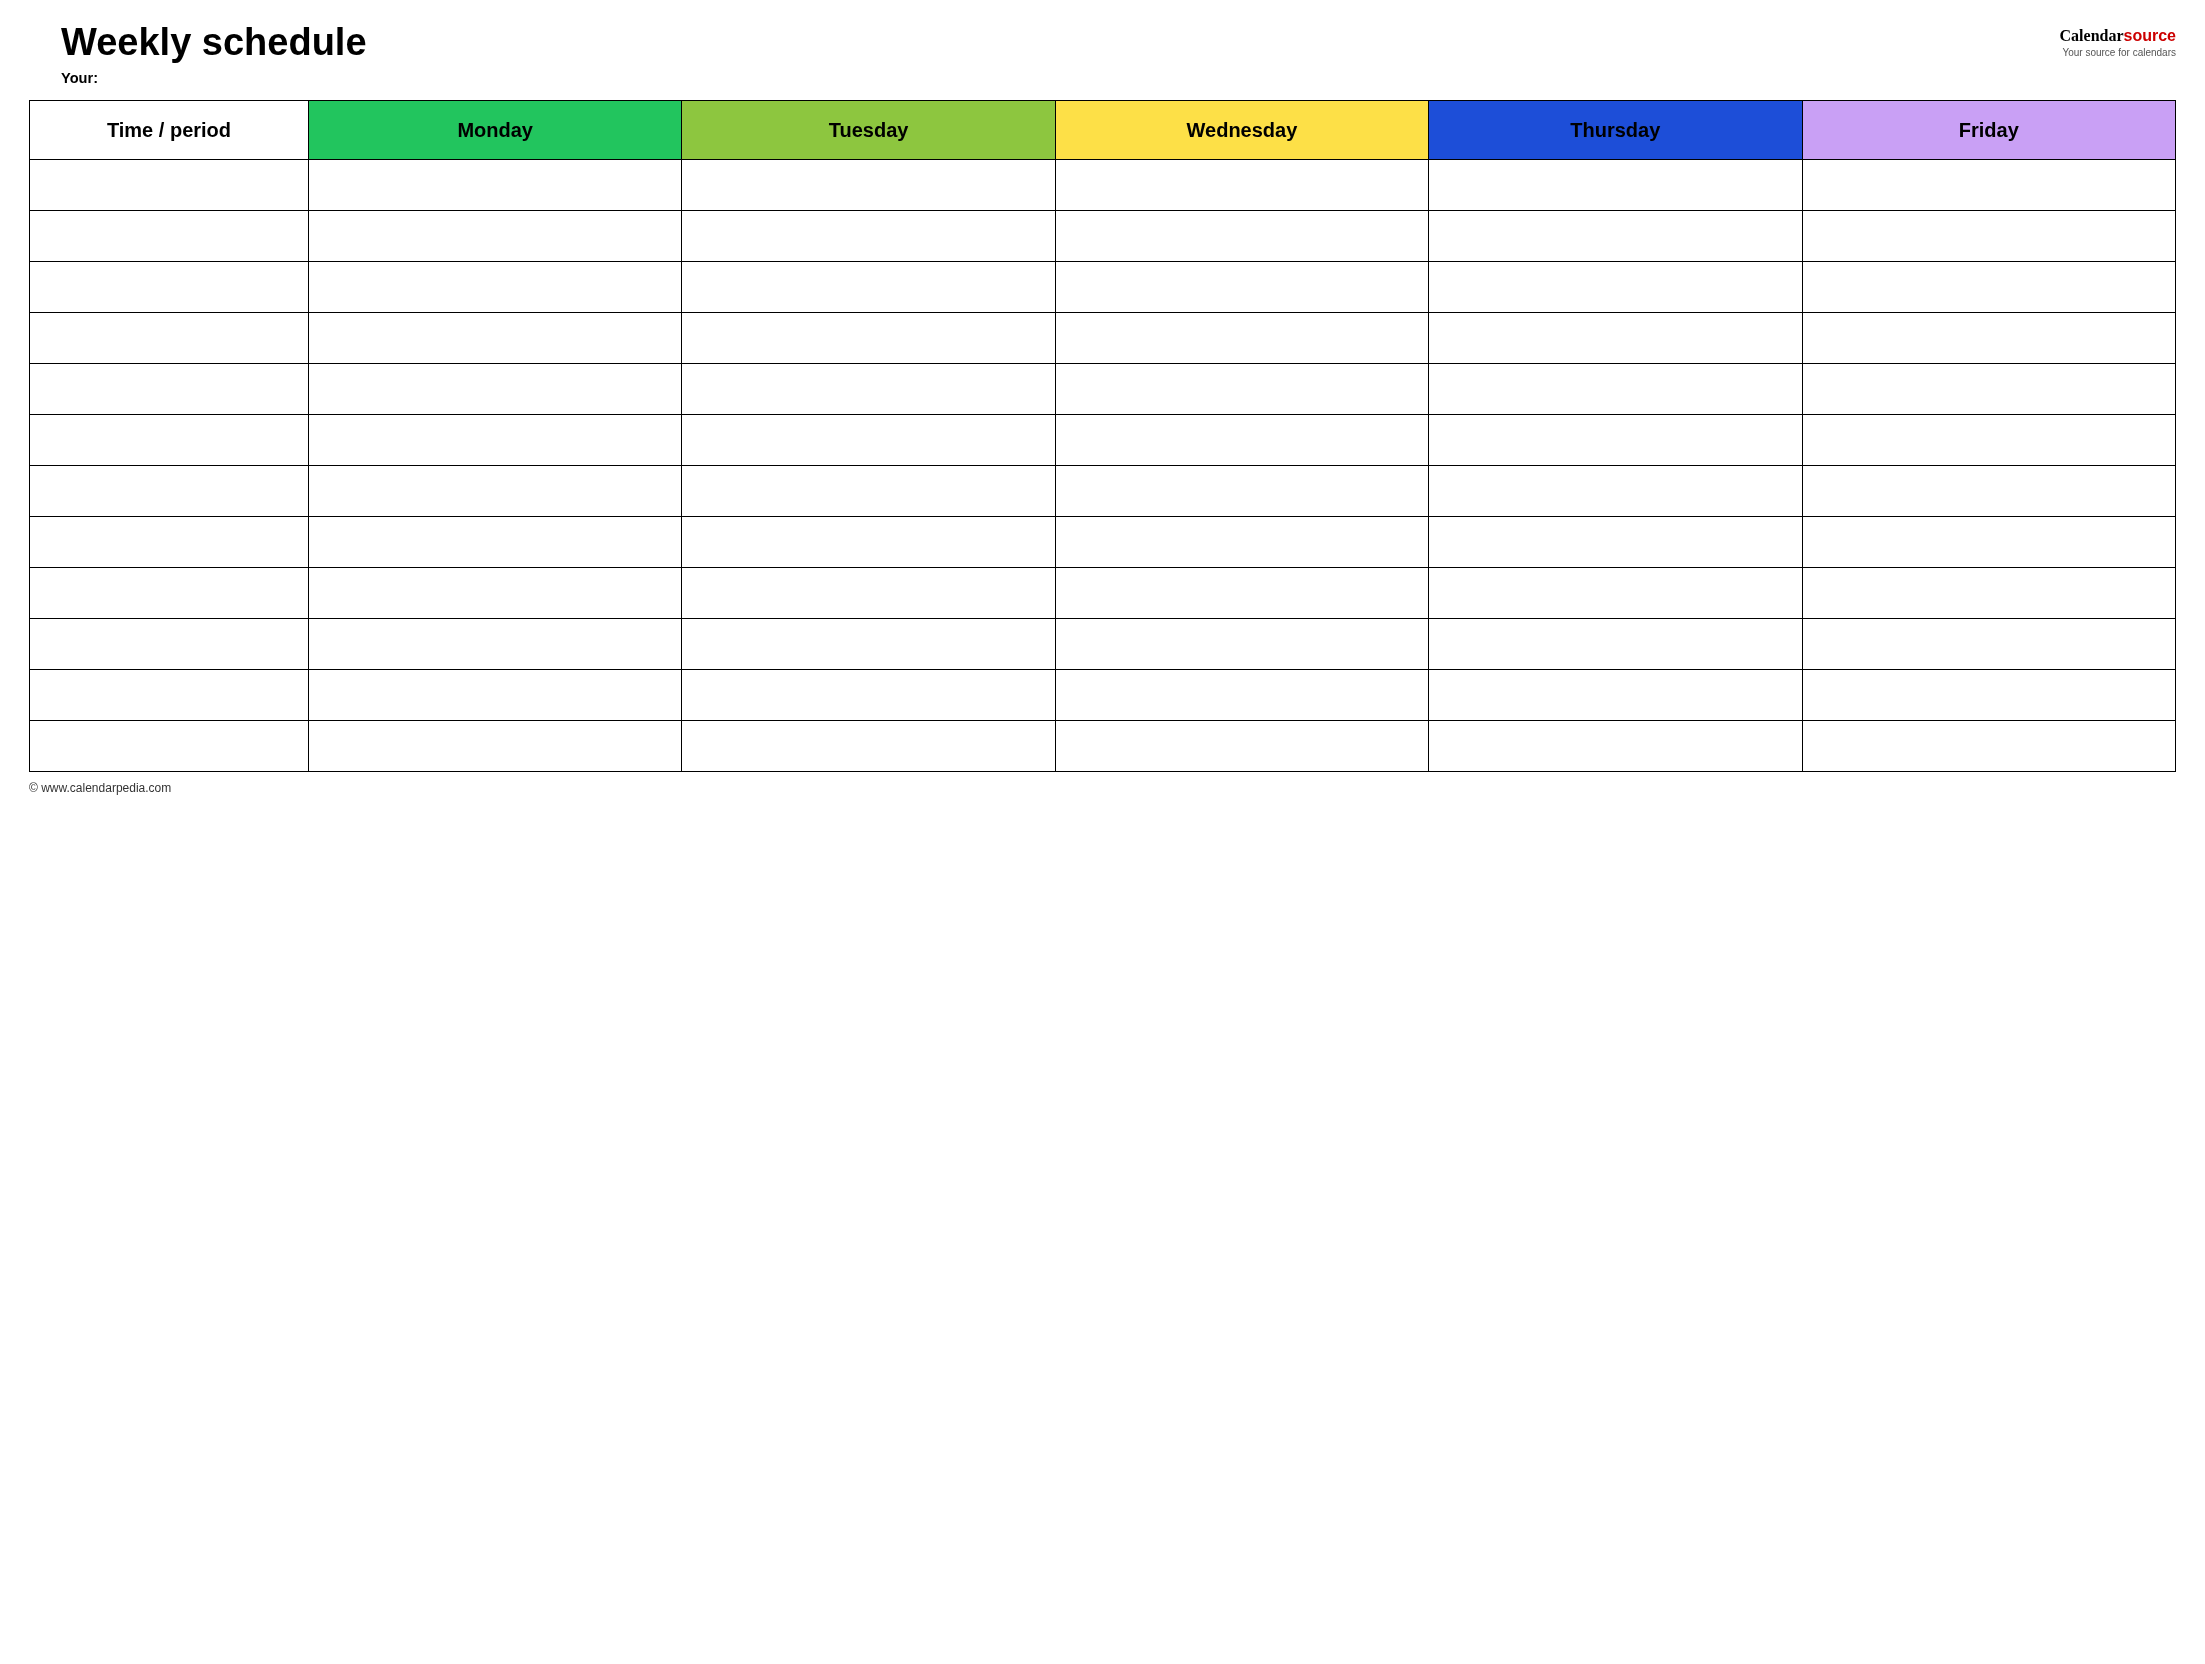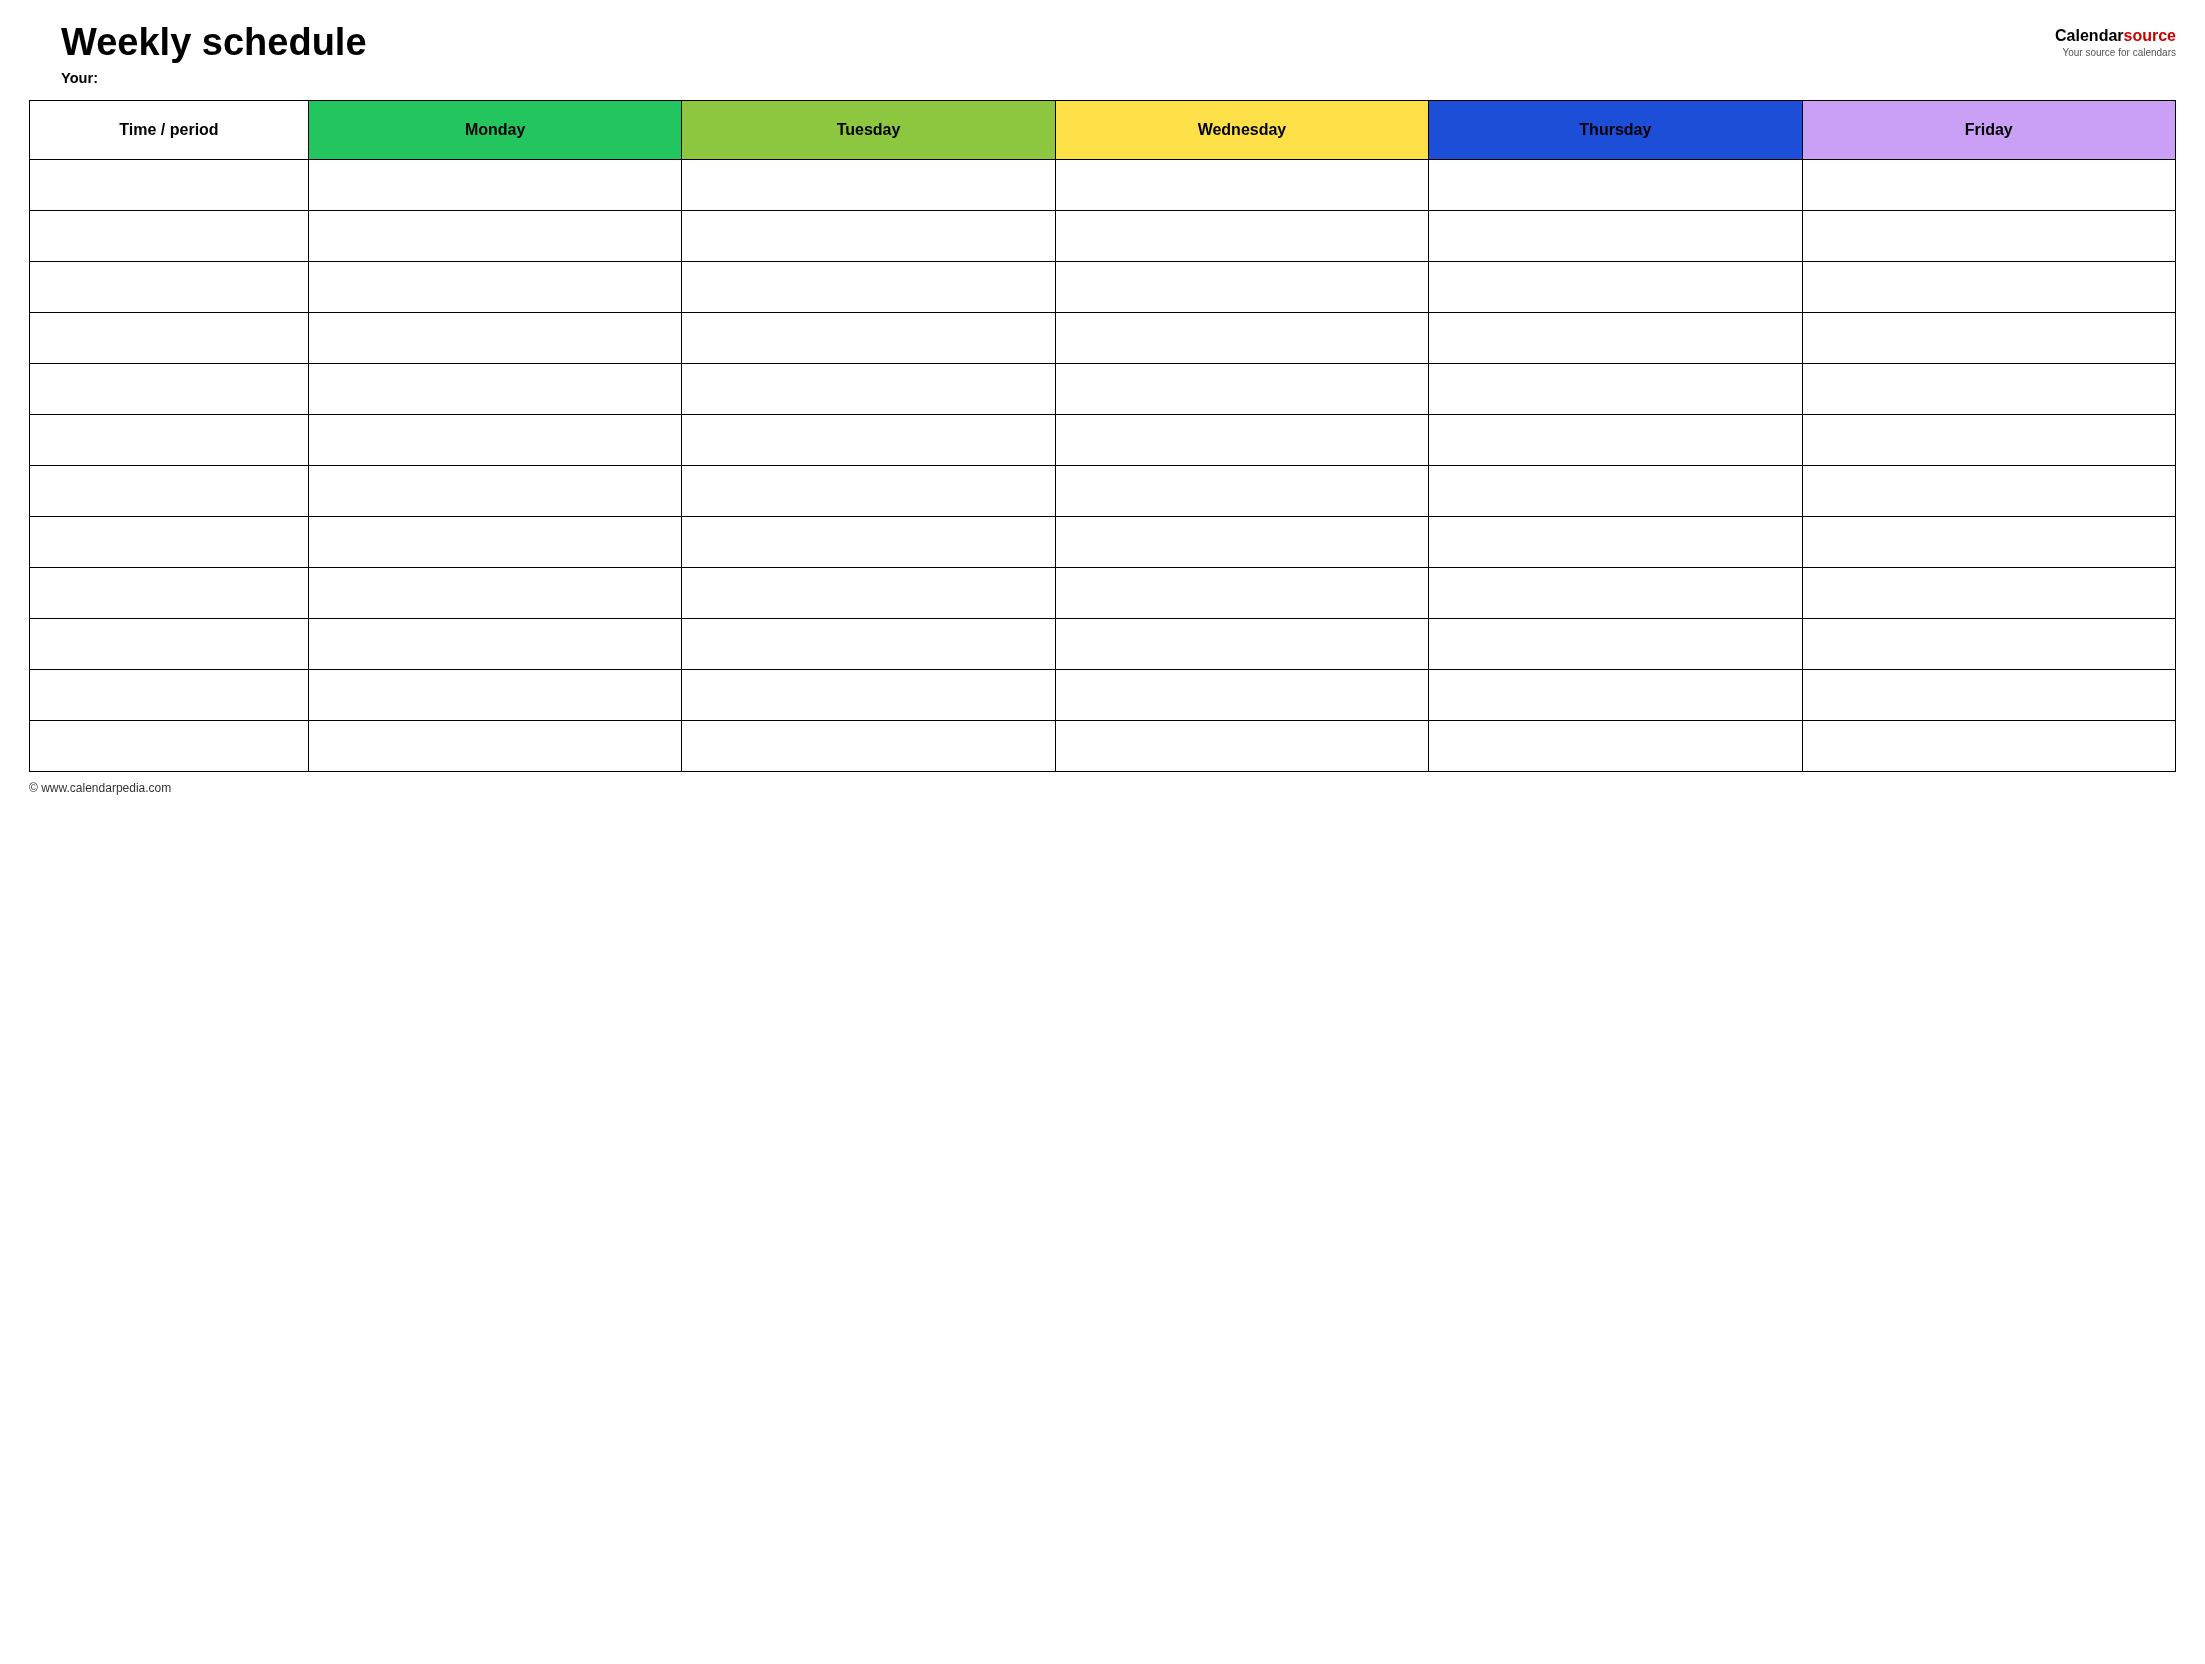--- a/index.html
+++ b/index.html
@@ -52,20 +52,21 @@
 
     .logo-text {
       font-size: 16px;
       font-weight: bold;
       color: #000000;
       line-height: 1.2;
     }
 
     .logo-text .calendar {
       color: #000000;
+      font-family: Liberation Serif, serif;
     }
 
     .logo-text .pedia {
       color: #cc0000;
     }
 
     .logo-tagline {
       font-size: 10px;
       color: #555555;
       margin-top: 1.5px;
@@ -79,21 +80,21 @@
     }
 
     .schedule-table th,
     .schedule-table td {
       border: 0.7px solid #000000;
       padding: 0;
       height: 51px;
     }
 
     .schedule-table th {
-      font-size: 16px;
+      font-size: 20px;
       font-weight: bold;
       text-align: center;
       vertical-align: middle;
       height: 59px;
     }
 
     .th-time {
       background-color: #ffffff;
       width: 13%;
       border: 1.5px solid #000000;

